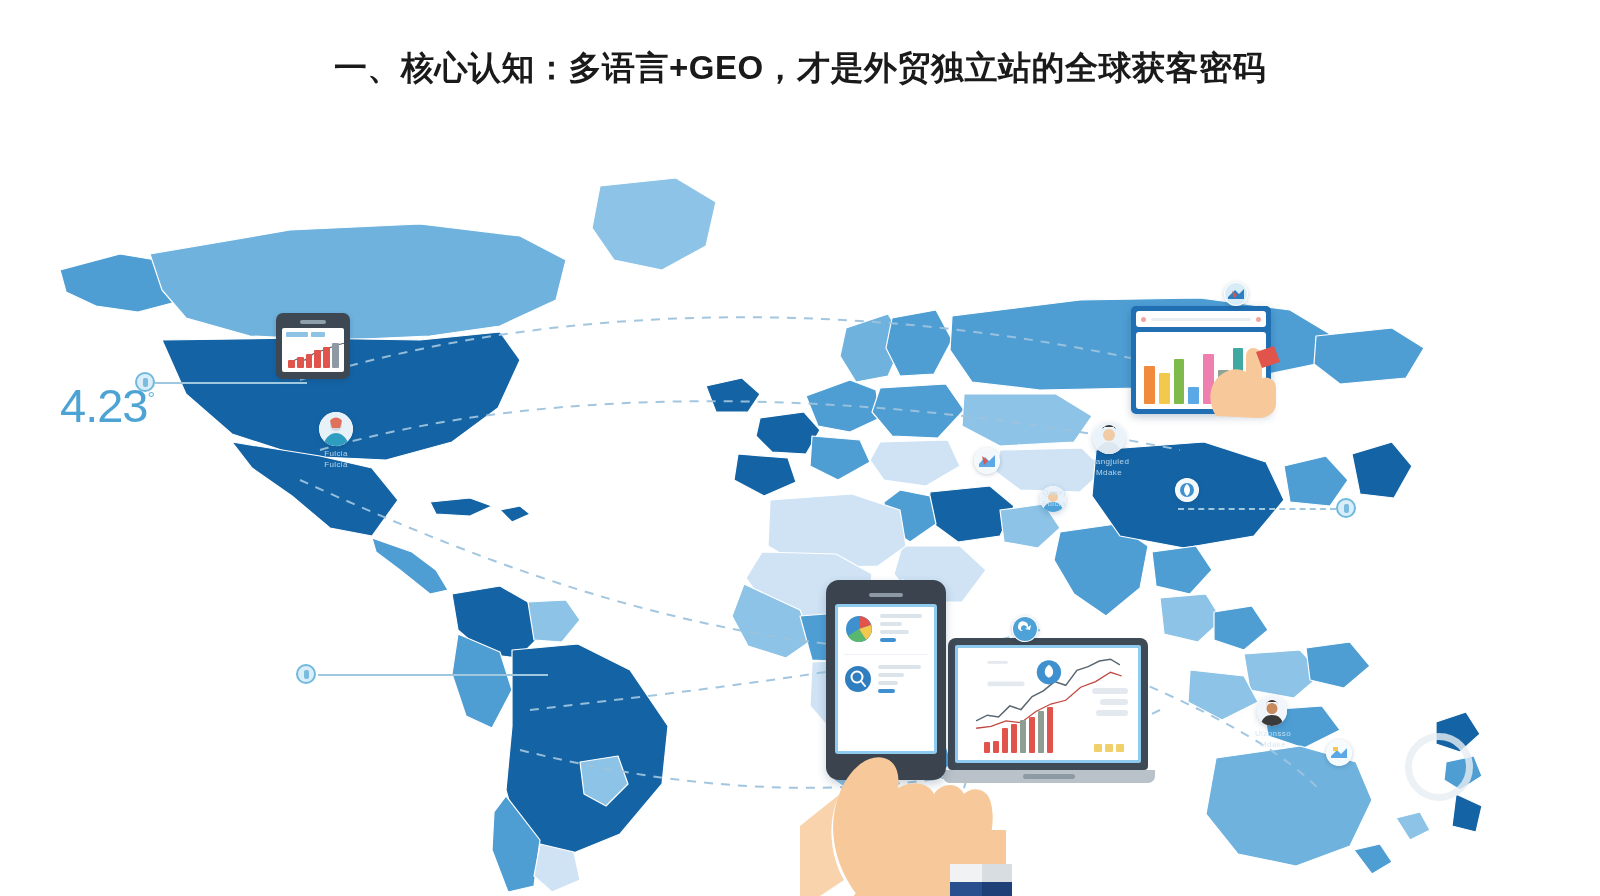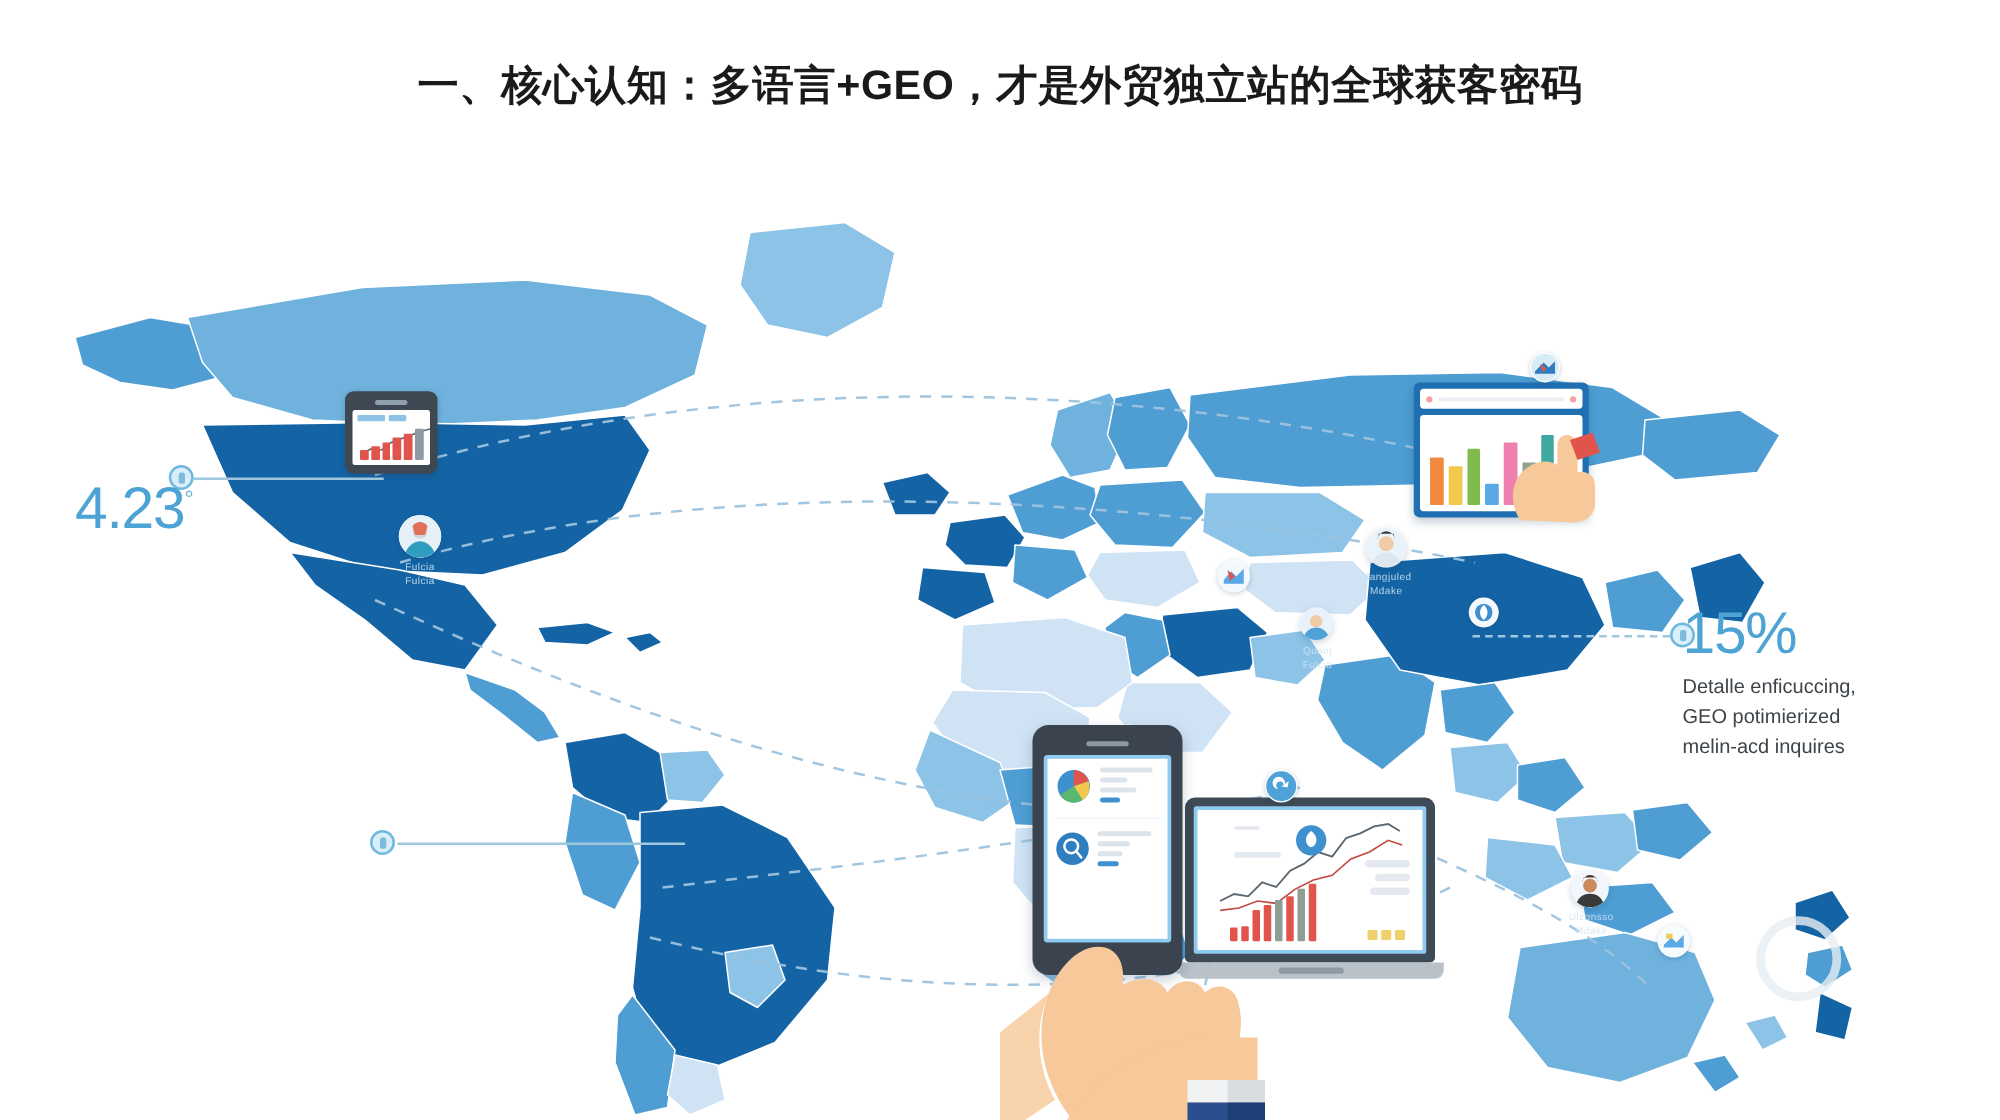--- a/index.html
+++ b/index.html
@@ -434,21 +434,21 @@
     <div>Mdake</div>
   </div>
 
   <div class="avatar" style="left:1040px;top:486px;width:26px;height:26px;">
     <svg viewBox="0 0 26 26" width="26" height="26">
         <circle cx="13" cy="13" r="13" fill="#e9f2fa"></circle>
         <path d="M13,6 a5,5 0 1,1 0,10 a5,5 0 1,1 0,-10z" fill="#f0cba6"></path>
         <path d="M2,26 c2,-7 6,-10 11,-10 c5,0 9,3 11,10z" fill="#4ea2d8"></path>
       </svg>
   </div>
-  <div class="pin-label" style="left:1022px;top:516px;width:64px;">
+  <div class="pin-label" style="left:1022px;top:488px;width:64px;">
     <div>Quaej</div>
     <div>Fulcia</div>
   </div>
 
   <div class="badge" style="left:1175px;top:478px;width:24px;height:24px;">
     <svg viewBox="0 0 24 24" width="24" height="24">
         <circle cx="12" cy="12" r="11.5" fill="#f2f8fc"></circle>
         <circle cx="12" cy="12" r="7" fill="#3f90cf"></circle>
         <path d="M12,6 c4,3 4,9 0,12 c-4,-3 -4,-9 0,-12z" fill="#ffffff"></path>
       </svg>
@@ -483,24 +483,14 @@
     <div class="num">
       <span>4.23</span><span class="sup">°</span>
     </div>
   </div>
 
   <div class="leader" style="left:318px;top:674px;width:230px;"></div>
   <div class="dot" style="left:296px;top:664px;"></div>
 
   <div class="leader dashed" style="left:1178px;top:508px;width:158px;"></div>
   <div class="dot" style="left:1336px;top:498px;"></div>
-  <div class="stat right" style="left:1346px;top:482px;">
-    <div class="num">
-      <span>15%</span><span class="sup"></span>
-    </div>
-    <div class="desc">
-      <div>Detalle enficuccing,</div>
-      <div>GEO potimierized</div>
-      <div>melin-acd inquires</div>
-    </div>
-  </div>
 
 </div>
 
 </body></html>

